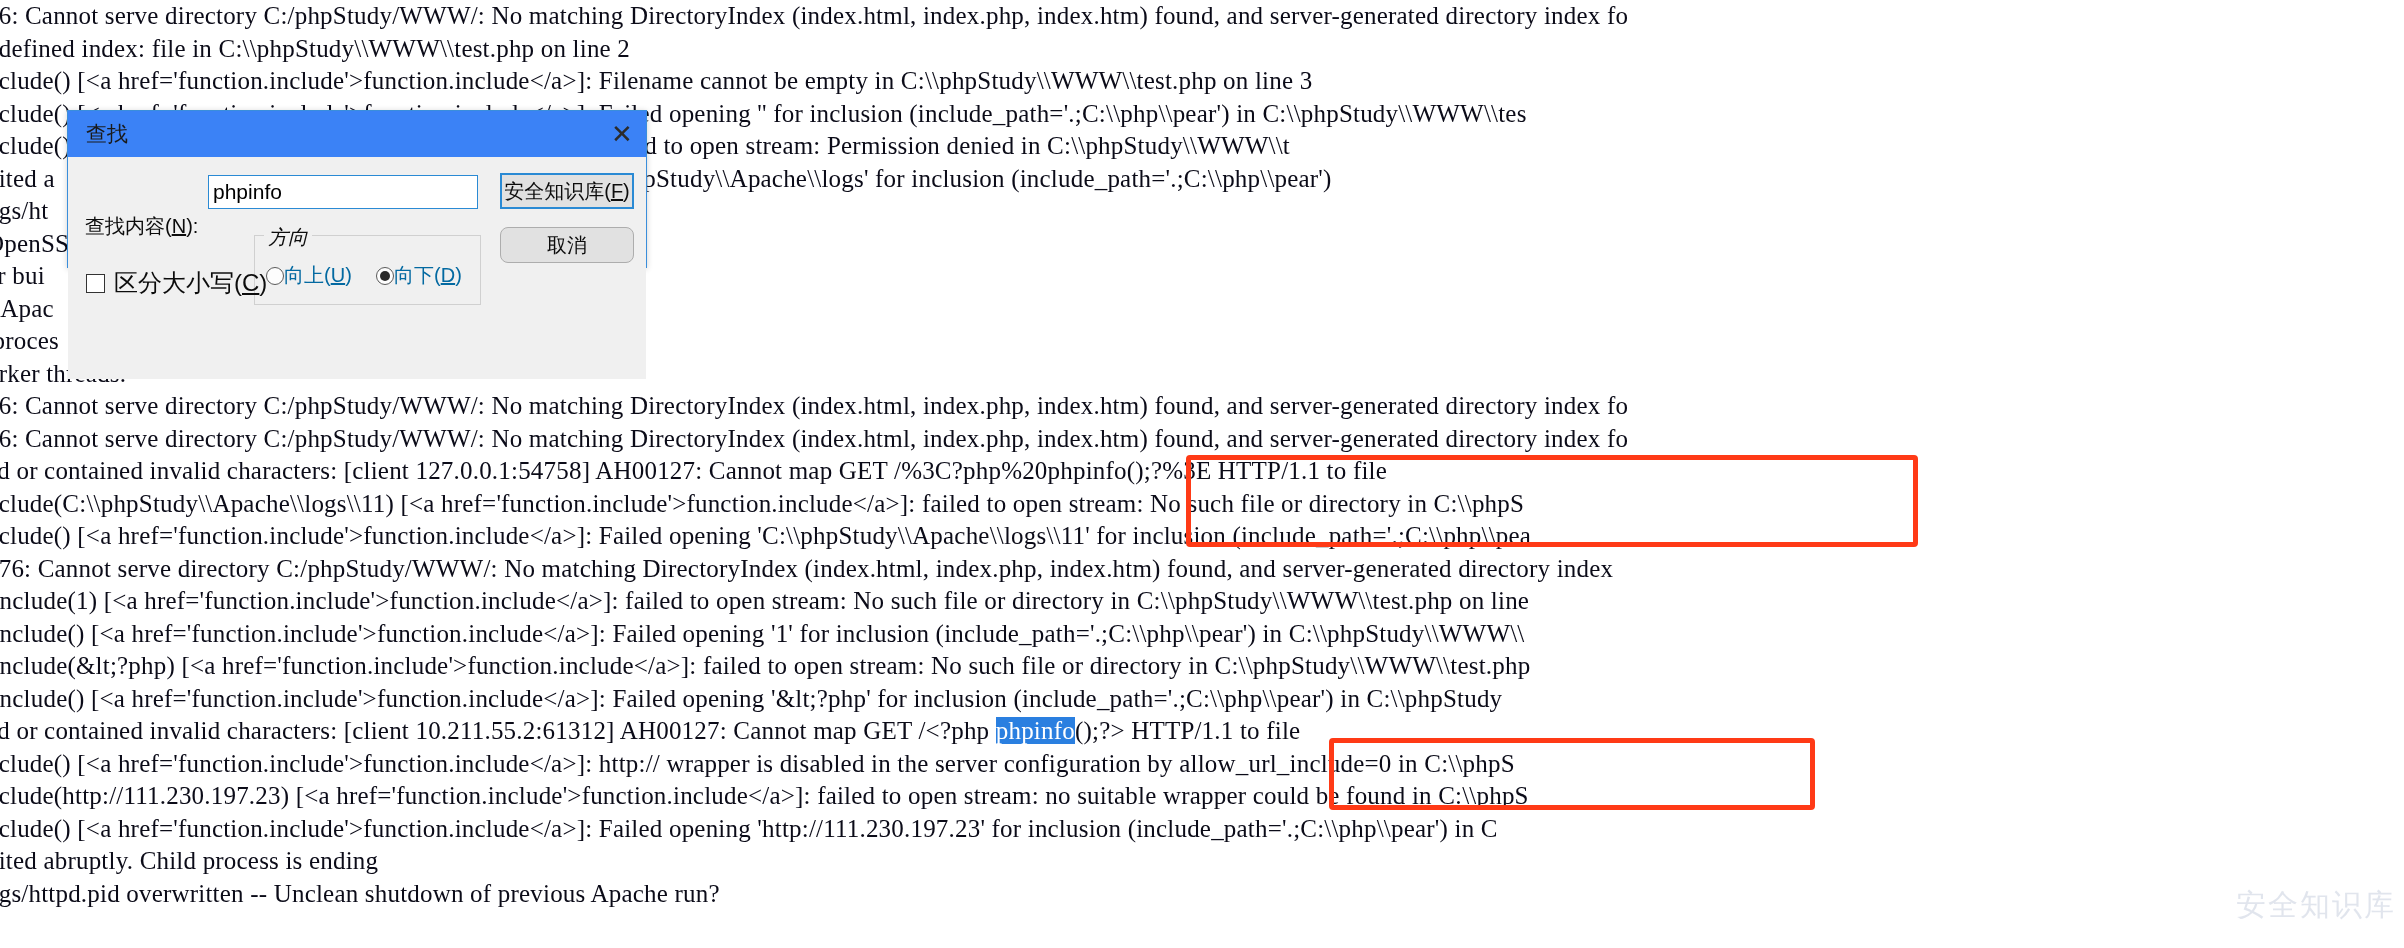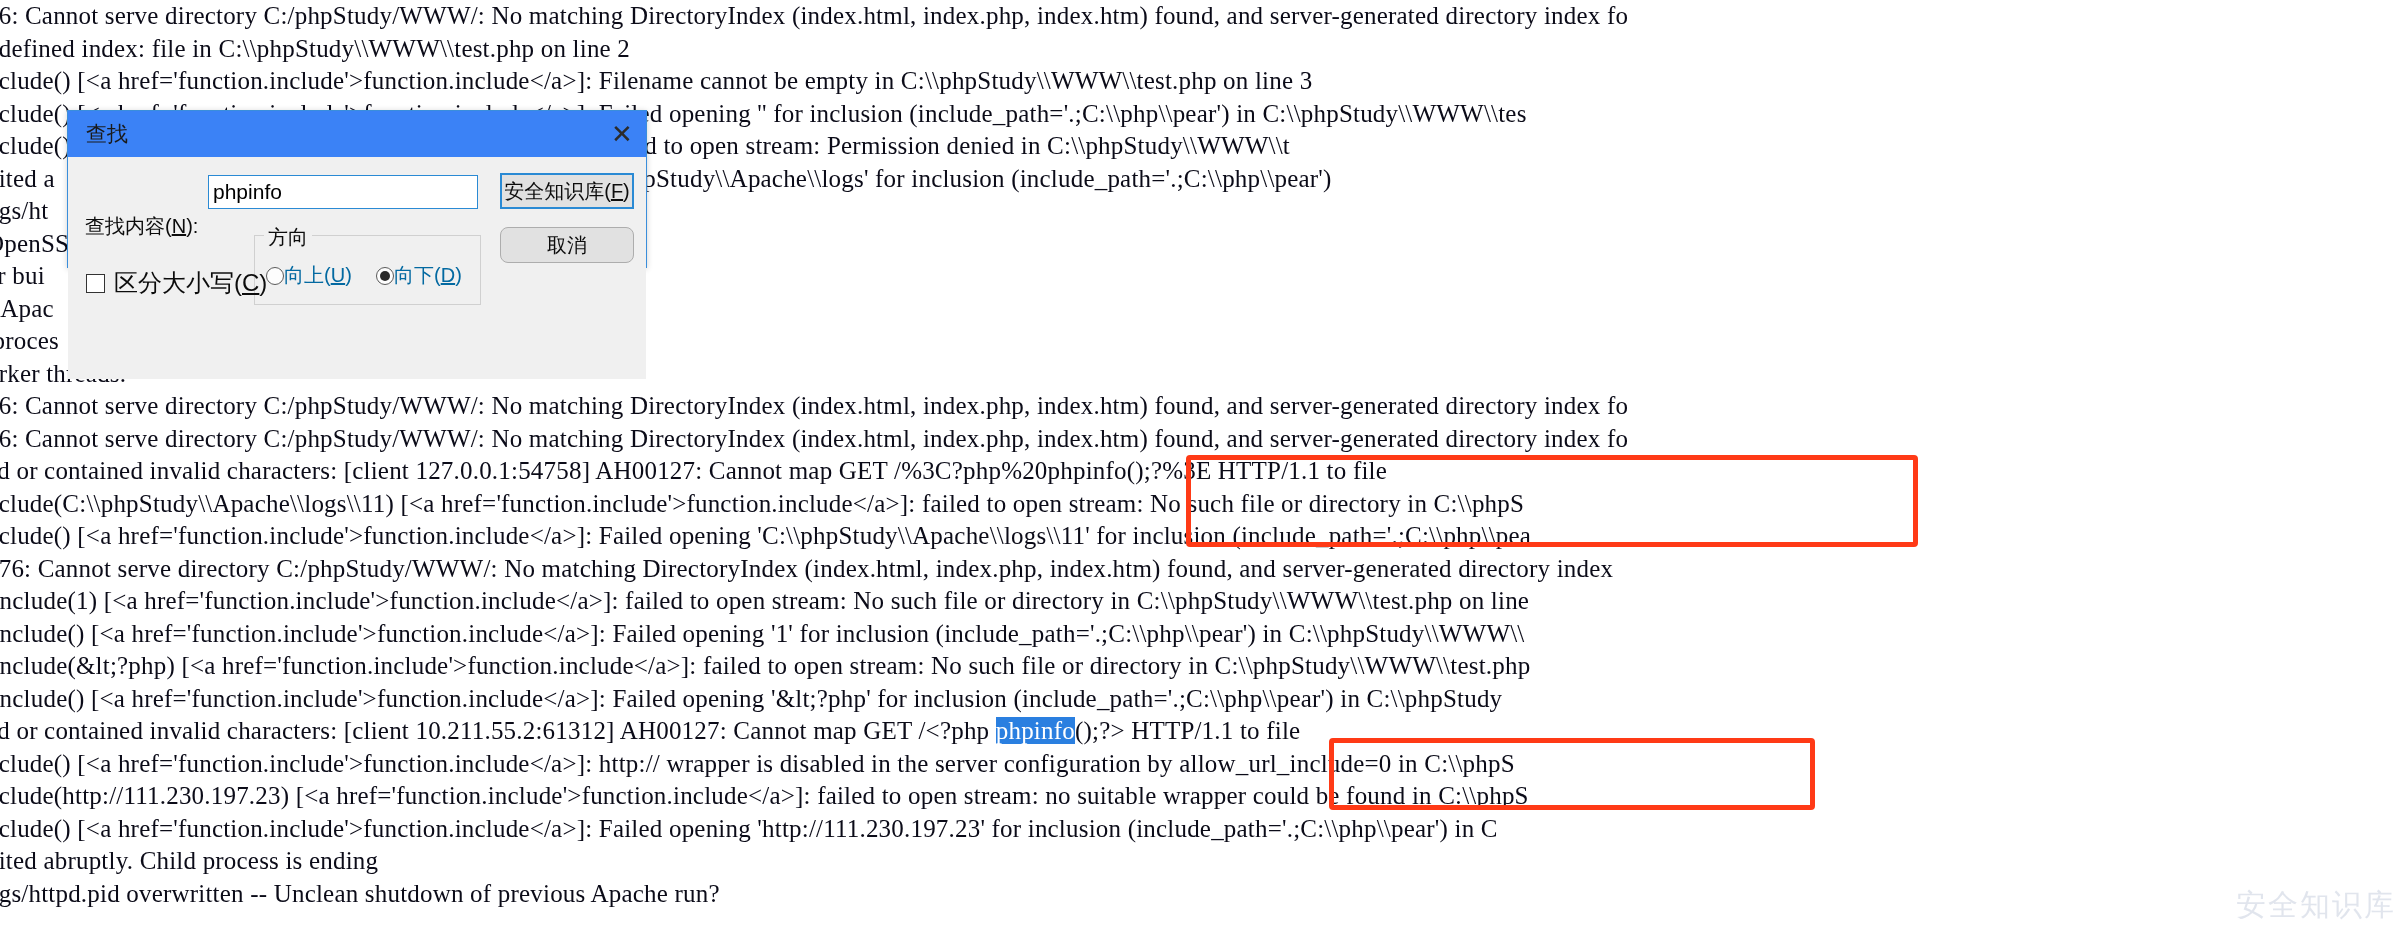--- a/index.html
+++ b/index.html
@@ -155,20 +155,21 @@
   }
   #direction-legend {
     position: absolute;
     left: 196px;
     top: 67px;
     font-size: 20px;
     background: #f0f0f0;
     padding: 0 4px;
     color: #0c0c0c;
     font-family: "Liberation Sans", "DejaVu Sans", sans-serif;
+    font-style: italic;
   }
 
   .radio-row {
     position: absolute;
     display: flex;
     align-items: center;
     font-size: 20px;
     color: #0369a1;
     cursor: pointer;
     font-family: "Liberation Sans", "DejaVu Sans", sans-serif;

